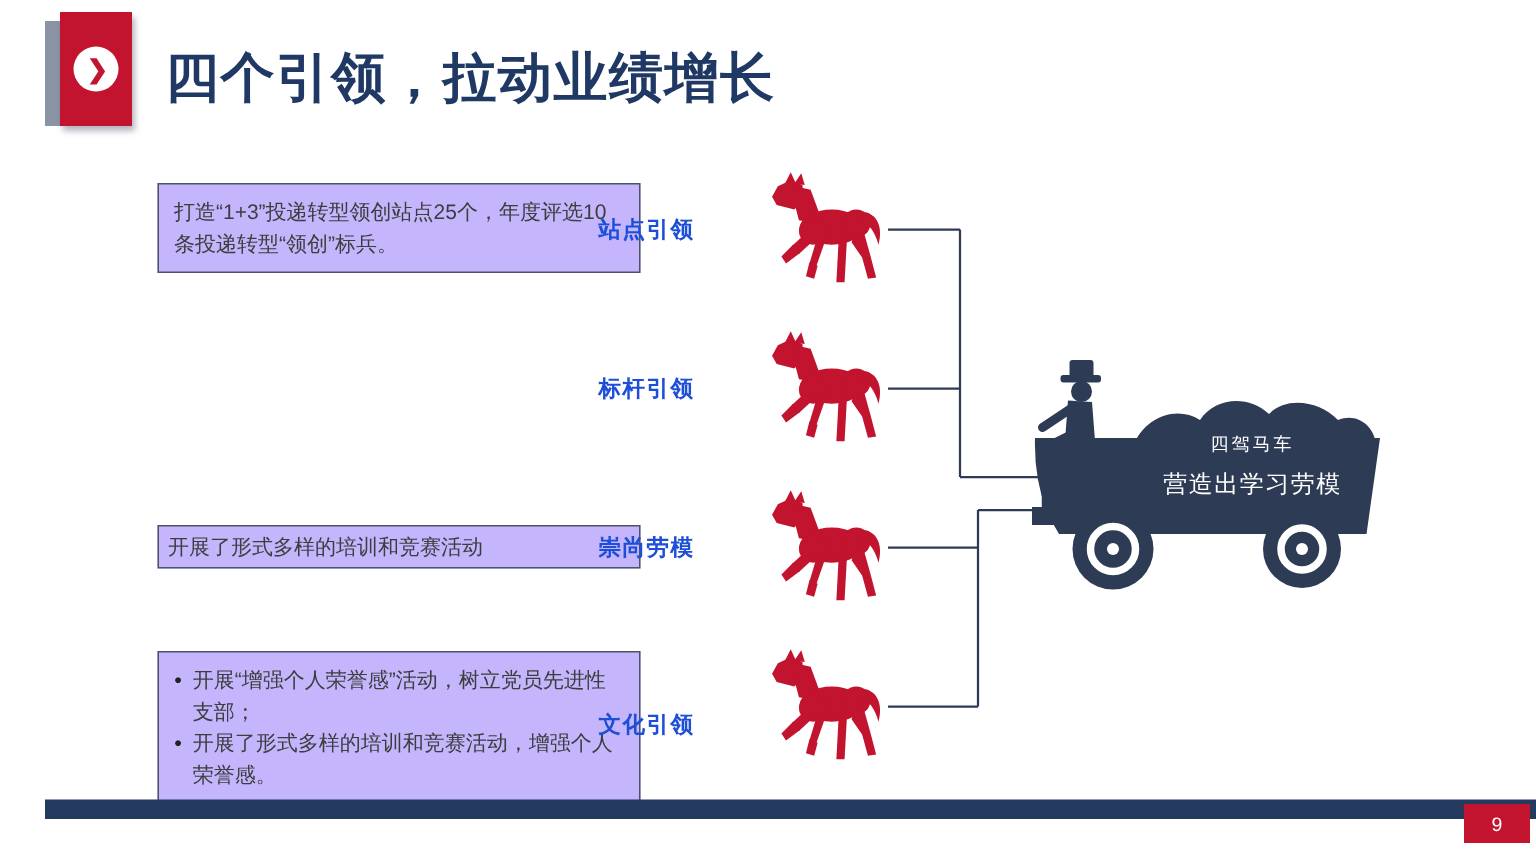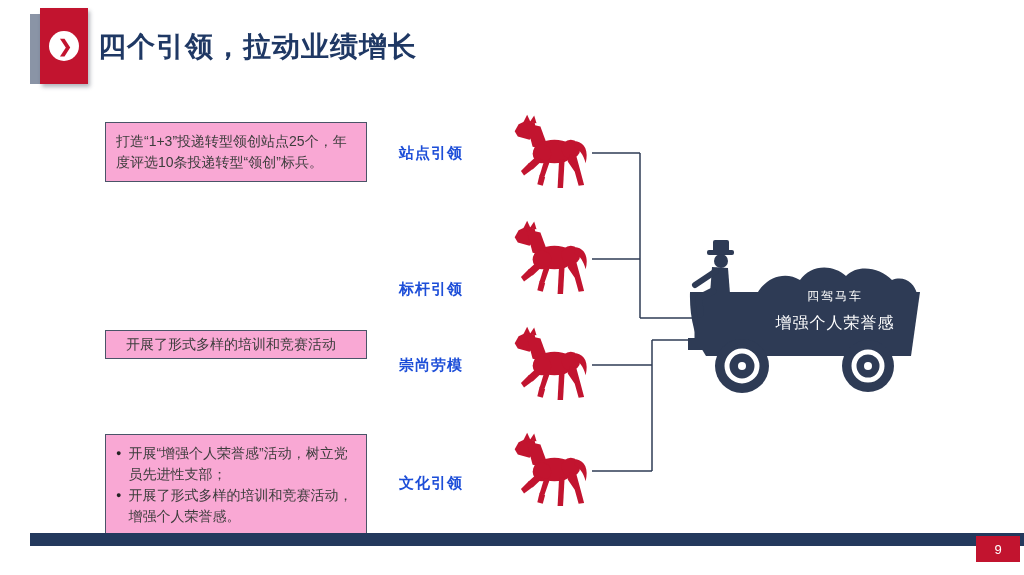--- a/index.html
+++ b/index.html
@@ -11,37 +11,37 @@
 
   
   .title-strip { position:absolute; left:30px; top:14px; width:10px; height:70px; background:#8a94a6; }
   .title-badge {
     position:absolute; left:40px; top:8px; width:48px; height:76px;
     background:#c2142f; display:flex; align-items:center; justify-content:center;
     box-shadow:2px 3px 4px rgba(40,50,70,.35);
   }
   .title-badge .disc { width:30px; height:30px; border-radius:50%; background:#ffffff; display:flex; align-items:center; justify-content:center; }
   .title-badge .chev { color:#c2142f; font-size:17px; font-weight:bold; line-height:1; transform:translateX(1px); }
-  .slide-title { position:absolute; left:98px; top:28px; font-size:28px; font-weight:bold; color:#1f3864; letter-spacing:1px; white-space:nowrap; }
+  .slide-title { position:absolute; left:110px; top:28px; font-size:36px; font-weight:bold; color:#1f3864; letter-spacing:1px; white-space:nowrap; }
 
   
   .textbox {
-    position:absolute; left:105px; width:262px; background:#f9a8d4;
+    position:absolute; left:105px; width:322px; background:#c4b5fd;
     border:1px solid #4a5468; padding:8px 10px; font-size:14px; line-height:1.5; color:#3d3d3d;
   }
   #box1 { top:122px; }
   #box2 { top:227px; }
-  #box3 { top:330px; padding:3px 20px; }
+  #box3 { top:350px; padding:3px 6px; }
   #box4 { top:434px; }
   .bullet-row { display:flex; gap:7px; }
   .bullet-dot { font-size:9px; line-height:21px; color:#222222; }
 
   
   .lead-label { position:absolute; left:399px; font-size:15px; font-weight:bold; color:#1d4ed8; letter-spacing:1px; white-space:nowrap; }
-  #label1 { top:144px; } #label2 { top:250px;margin-top:30px; } #label3 { top:356px; } #label4 { top:474px;font-family:Liberation Mono, monospace; }
+  #label1 { top:144px; } #label2 { top:250px; } #label3 { top:356px; } #label4 { top:474px;font-family:Liberation Mono, monospace; }
 
   
   .horse { position:absolute; left:506px; width:86px; height:78px; color:#c2142f; }
   #horse1 { top:114px; } #horse2 { top:220px; } #horse3 { top:326px; } #horse4 { top:432px; }
   .horse svg { width:100%; height:100%; }
 
   
   .connector { position:absolute; left:0; top:0; width:1024px; height:575px; pointer-events:none; }
   .connector path { stroke:#2e3b55; stroke-width:1.5; fill:none; }
 
@@ -175,19 +175,19 @@
       <g>
         <circle cx="82" cy="128" r="27" fill="currentColor"></circle>
         <circle cx="82" cy="128" r="15" fill="none" stroke="#ffffff" stroke-width="5"></circle>
         <circle cx="82" cy="128" r="4" fill="#ffffff"></circle>
         <circle cx="208" cy="128" r="26" fill="currentColor"></circle>
         <circle cx="208" cy="128" r="14" fill="none" stroke="#ffffff" stroke-width="5"></circle>
         <circle cx="208" cy="128" r="4" fill="#ffffff"></circle>
       </g>
     </svg>
     <div class="cart-line l1">四驾马车</div>
-    <div class="cart-line l2">增强个人荣誉感</div>
+    <div class="cart-line l2">营造出学习劳模</div>
   </div>
 
   <div class="bottom-bar"></div>
   <div class="page-badge">9</div>
 
 </div>
 
 </body></html>

